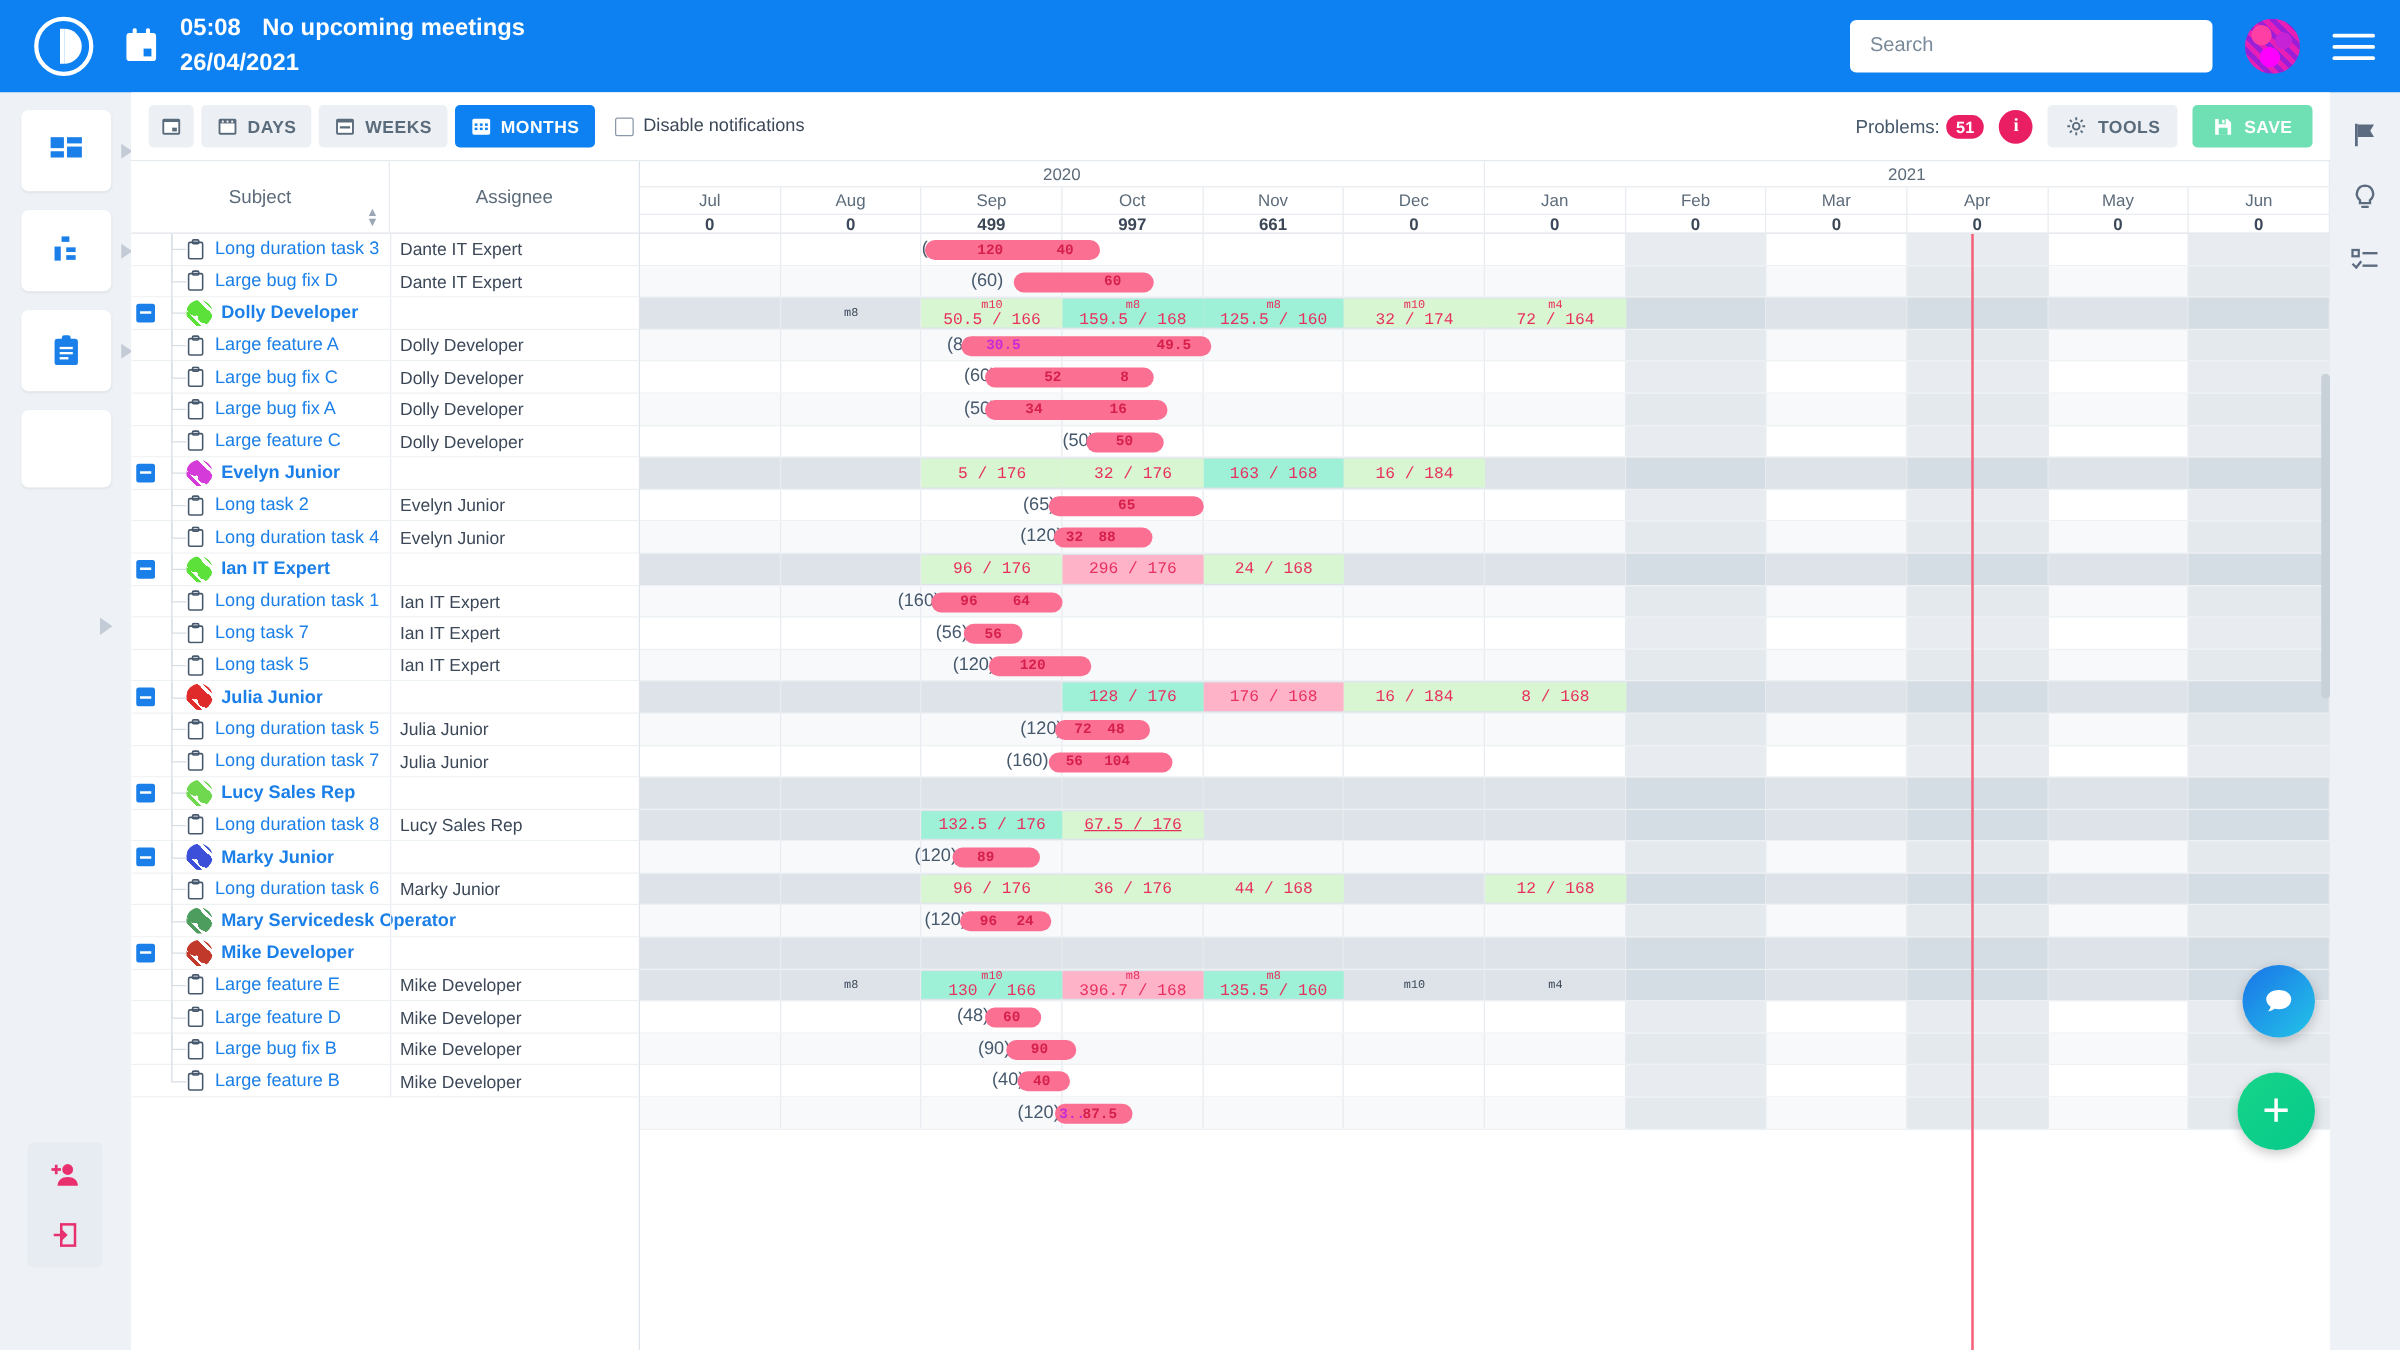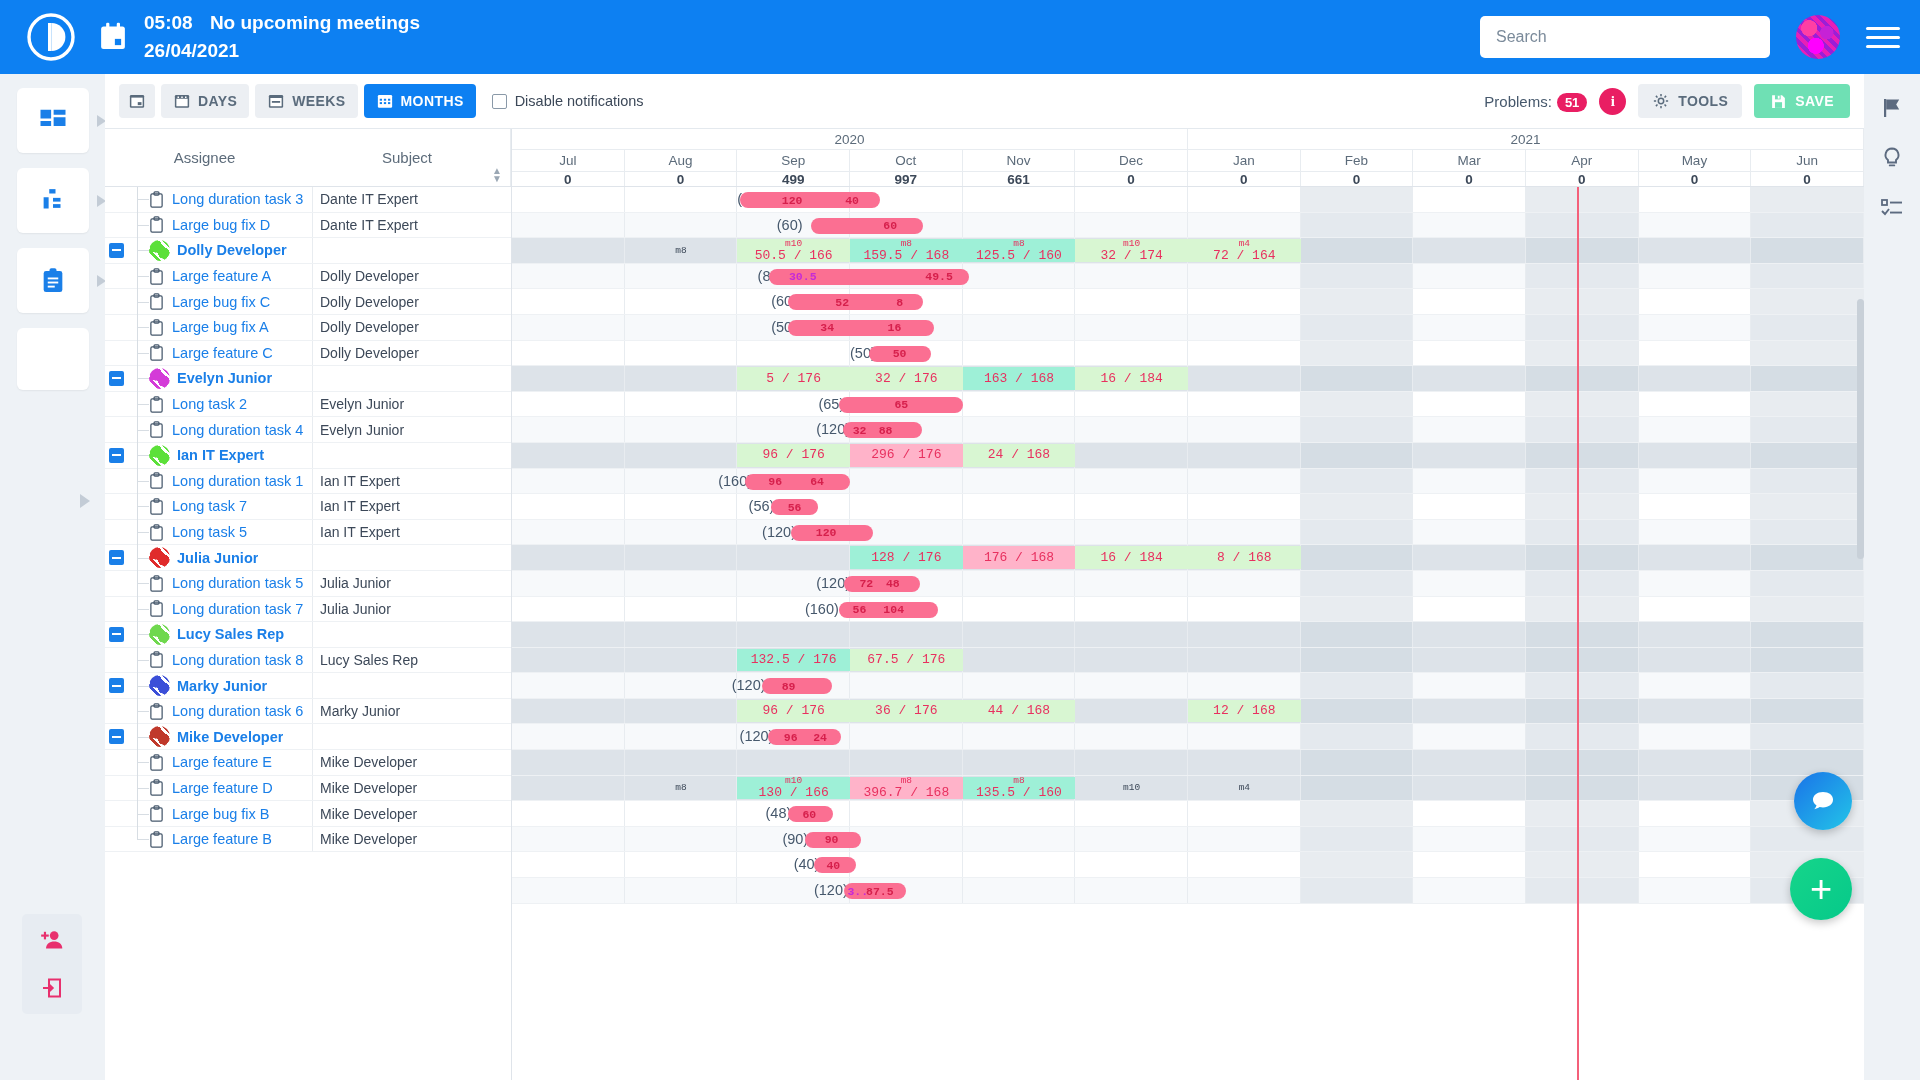--- a/index.html
+++ b/index.html
@@ -384,27 +384,27 @@
           <rect x="7" y="13" width="10" height="8" fill="#6fe0b4"></rect>
         </svg>
         <span>SAVE</span>
       </div>
     </div>
   </div>
 
   <div id="grid">
     <div id="leftcol">
       <div class="hdr-left">
-        <div class="hdr-cell" id="hdr-assignee">
-          <span>Assignee</span>
-        </div>
         <div class="hdr-cell" id="hdr-subject">
           <span>Subject</span>
           <span id="sort-arrows">▲<br>▼</span>
         </div>
+        <div class="hdr-cell" id="hdr-assignee">
+          <span>Assignee</span>
+        </div>
       </div>
       <div id="bodyL">
           <div class="rowL">
             <div class="tree-ind"></div>
             <div class="connector"></div>
             <span class="clip"><svg viewBox="0 0 24 26" width="15" height="17">
                 <rect x="3" y="4" width="18" height="21" rx="2" fill="none" stroke="#46586c" stroke-width="2"></rect>
                 <rect x="8" y="0.8" width="8" height="5" rx="1.6" fill="none" stroke="#46586c" stroke-width="2"></rect>
               </svg></span>
             <div class="subj">Long duration task 3</div>
@@ -611,20 +611,27 @@
           <div class="rowL">
             <div class="tree-ind"></div>
             <div class="connector"></div>
             <span class="clip"><svg viewBox="0 0 24 26" width="15" height="17">
                 <rect x="3" y="4" width="18" height="21" rx="2" fill="none" stroke="#46586c" stroke-width="2"></rect>
                 <rect x="8" y="0.8" width="8" height="5" rx="1.6" fill="none" stroke="#46586c" stroke-width="2"></rect>
               </svg></span>
             <div class="subj">Long duration task 6</div>
             <div class="sep-v"></div>
             <div class="asg">Marky Junior</div>
+          </div>
+          <div class="rowL grp">
+            <div class="tree-ind"></div>
+            <div class="connector"></div>
+            <div class="mini-av" style="background:radial-gradient(circle at 32% 30%,#4d9e5e 0 30%,transparent 31%),radial-gradient(circle at 70% 62%,#4d9e5e 0 28%,transparent 29%),repeating-linear-gradient(45deg,#4d9e5e 0 3px,#ffffff 3px 6px);"></div>
+            <div class="subj b">Mary Servicedesk Operator</div>
+            <div class="sep-v"></div>
           </div>
           <div class="rowL grp">
             <div class="tree-ind">
               <div class="minus"></div>
             </div>
             <div class="connector"></div>
             <div class="mini-av" style="background:radial-gradient(circle at 32% 30%,#c0392b 0 30%,transparent 31%),radial-gradient(circle at 70% 62%,#c0392b 0 28%,transparent 29%),repeating-linear-gradient(45deg,#c0392b 0 3px,#ffffff 3px 6px);"></div>
             <div class="subj b">Mike Developer</div>
             <div class="sep-v"></div>
           </div>
@@ -1125,21 +1132,21 @@
               <div class="cg" style="width: 8.33333%;"></div>
               <div class="cg wk" style="width: 8.33333%;"></div>
               <div class="cg" style="width: 8.33333%;"></div>
               <div class="cg wk" style="width: 8.33333%;"></div>
               <div class="cg" style="width: 8.33333%;"></div>
               <div class="cg wk" style="width: 8.33333%;"></div>
             </div>
             <div class="load ld-teal" style="left: 16.6667%; width: 8.33333%;">
               <div class="v">132.5 / 176</div>
             </div>
-            <div class="load ld-green" style="left: 25%; width: 8.33333%;">
+            <div class="load ld-green" style="left: 25%; width: 8.33333%; text-decoration: underline;">
               <div class="v">67.5 / 176</div>
             </div>
           </div>
           <div class="rowR alt">
             <div class="cellgrid">
               <div class="cg" style="width: 8.33333%;"></div>
               <div class="cg" style="width: 8.33333%;"></div>
               <div class="cg" style="width: 8.33333%;"></div>
               <div class="cg" style="width: 8.33333%;"></div>
               <div class="cg" style="width: 8.33333%;"></div>

